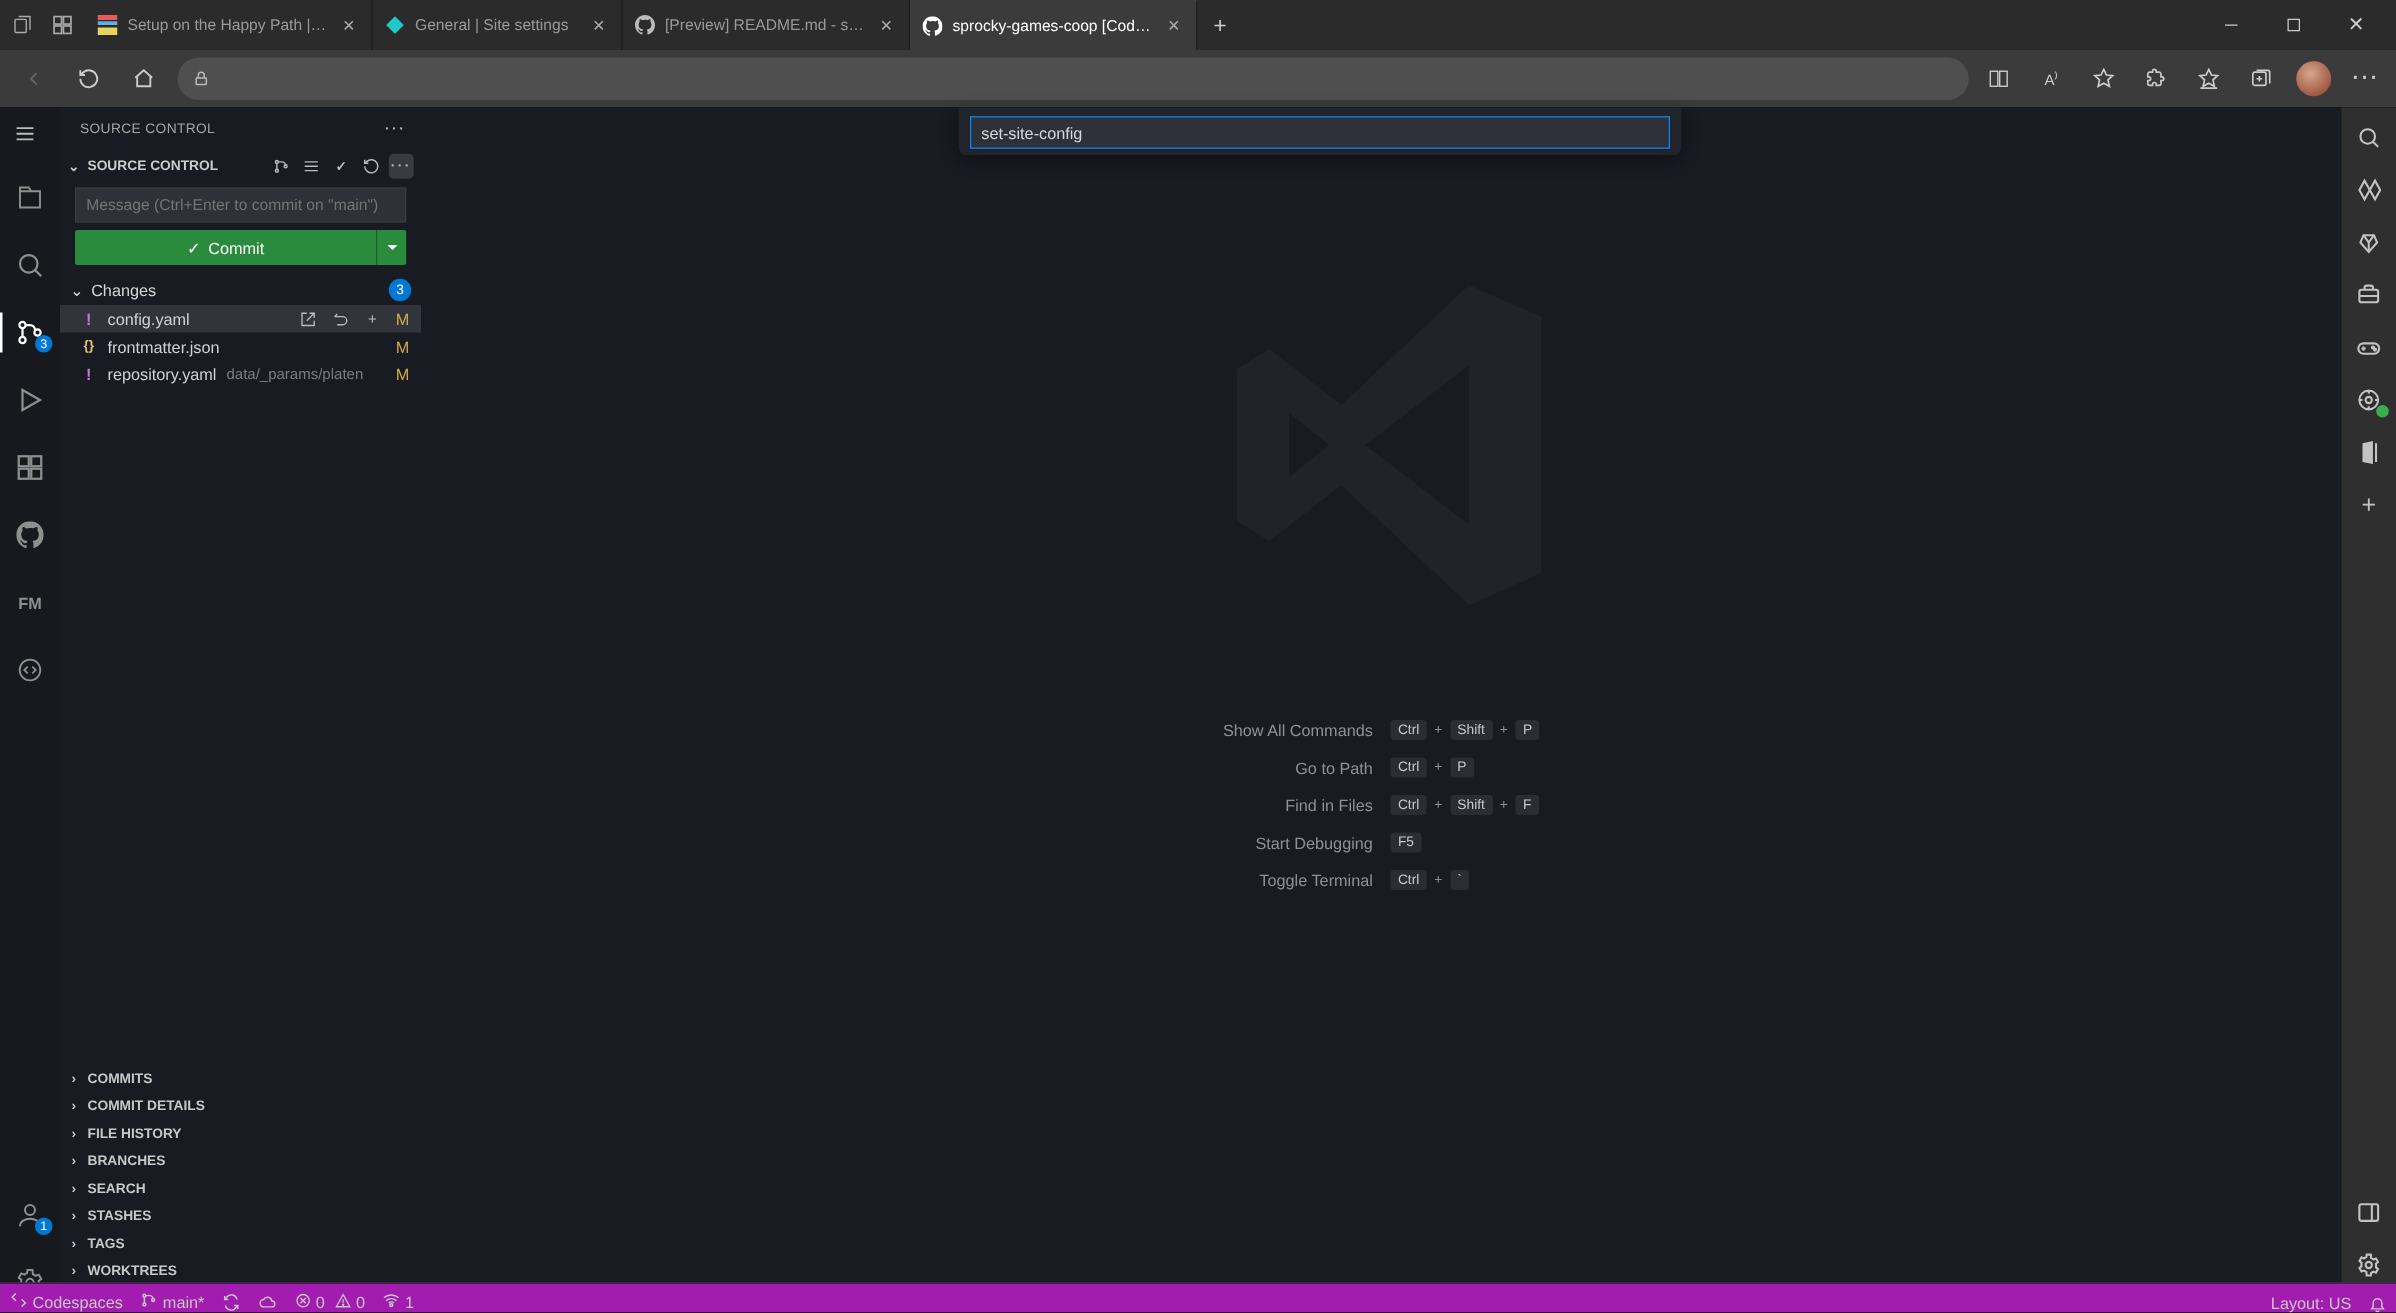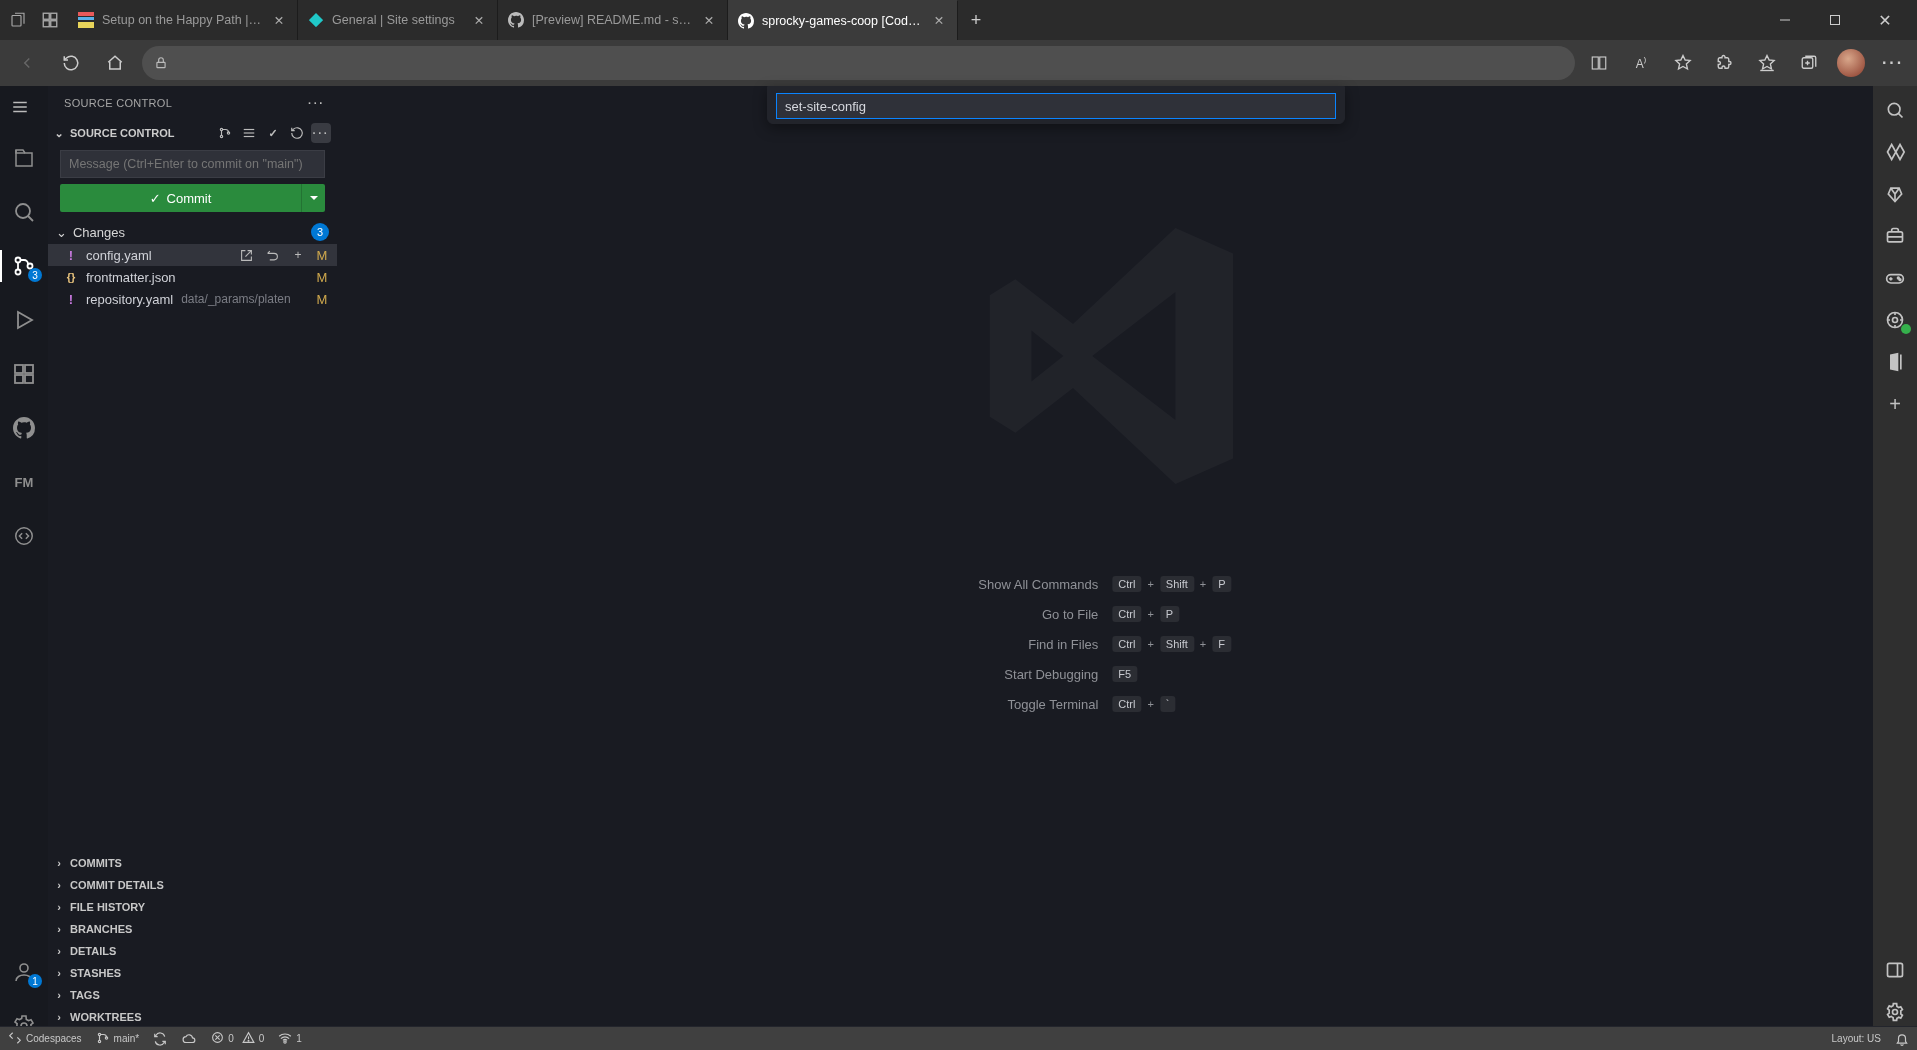--- a/index.html
+++ b/index.html
@@ -85,21 +85,21 @@
 .qi-input input { width: 100%; height: 26px; background: #2f3139; border: 1px solid #0a84ff; color: #d6d8de; padding: 0 8px; font-size: 13px; outline: none; }
 .qi-help { padding: 4px 10px 10px; font-size: 13px; color: #9ea0a6; }
 
 
 .right-rail { width: 44px; background: #2f2f2f; display: flex; flex-direction: column; align-items: center; gap: 18px; padding-top: 12px; }
 .rr-ic { width: 24px; height: 24px; display: flex; align-items: center; justify-content: center; color: #c3c3c3; position: relative; }
 .rr-badge { position: absolute; bottom: -2px; right: -4px; width: 10px; height: 10px; background: #35b04c; border-radius: 50%; }
 .rr-spacer { flex: 1; }
 
 
-.statusbar { position: absolute; left: 0; right: 0; bottom: 0; height: 24px; background: #404040; display: flex; align-items: center; padding: 0 8px; font-size: 10px; color: #c8c8c8; z-index: 5; border-top: 1px solid #23252c; }
+.statusbar { position: absolute; left: 0; right: 0; bottom: 0; height: 24px; background: #a21caf; display: flex; align-items: flex-end; padding: 0 8px; font-size: 13px; color: #c8c8c8; z-index: 5; border-top: 1px solid #23252c; }
 .sb-group { display: flex; align-items: center; gap: 14px; }
 .sb-item { display: flex; align-items: center; gap: 4px; cursor: pointer; }
 .sb-right { margin-left: auto; display: flex; gap: 14px; }
 
 
 .vsc-menu { position: absolute; left: 5px; top: 6px; width: 30px; height: 30px; display: flex; align-items: center; justify-content: center; color: #bbb; z-index: 4; }
 
 svg { display: block; }
 </style>
 </head>
@@ -416,21 +416,21 @@
         <div class="acc">
           <span class="chev">›</span>
           <span>FILE HISTORY</span>
         </div>
         <div class="acc">
           <span class="chev">›</span>
           <span>BRANCHES</span>
         </div>
         <div class="acc">
           <span class="chev">›</span>
-          <span>DETAILS</span>
+          <span>SEARCH</span>
         </div>
         <div class="acc">
           <span class="chev">›</span>
           <span>STASHES</span>
         </div>
         <div class="acc">
           <span class="chev">›</span>
           <span>TAGS</span>
         </div>
         <div class="acc">
@@ -452,21 +452,21 @@
     </div>
     <div class="cmd-list" id="cmdlist">
         <div class="cmd-label">Show All Commands</div>
         <div class="kseq">
           <span class="key">Ctrl</span>
           <span class="plus">+</span>
           <span class="key">Shift</span>
           <span class="plus">+</span>
           <span class="key">P</span>
         </div>
-        <div class="cmd-label">Go to File</div>
+        <div class="cmd-label">Go to Path</div>
         <div class="kseq">
           <span class="key">Ctrl</span>
           <span class="plus">+</span>
           <span class="key">P</span>
         </div>
         <div class="cmd-label">Find in Files</div>
         <div class="kseq">
           <span class="key">Ctrl</span>
           <span class="plus">+</span>
           <span class="key">Shift</span>

